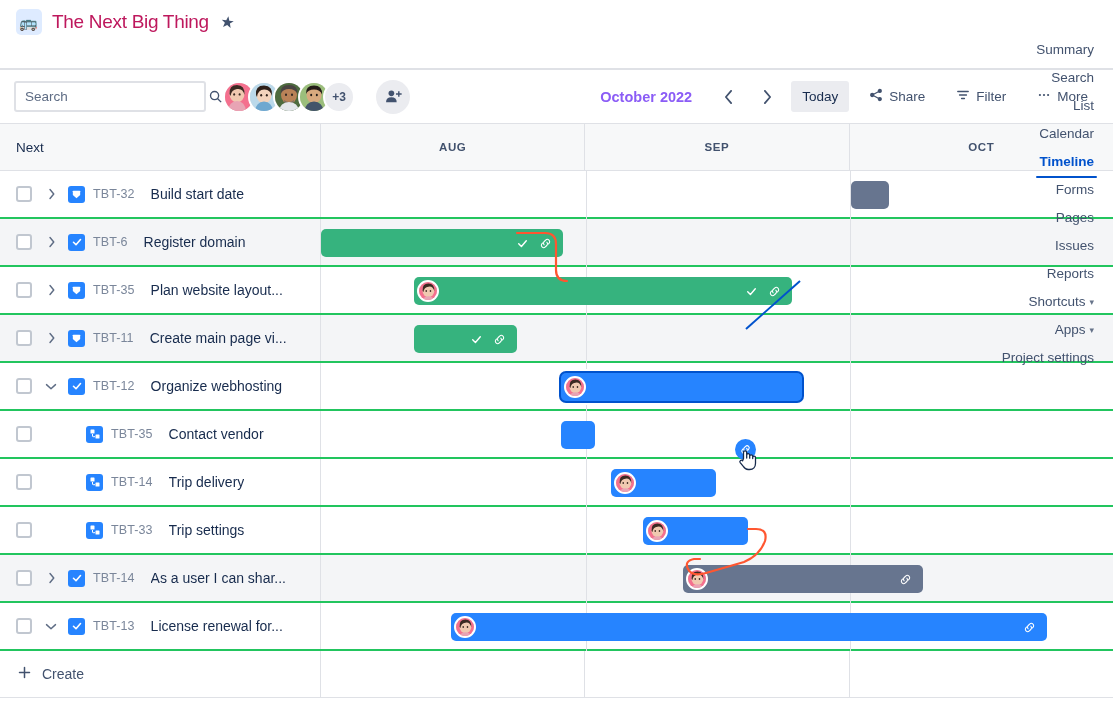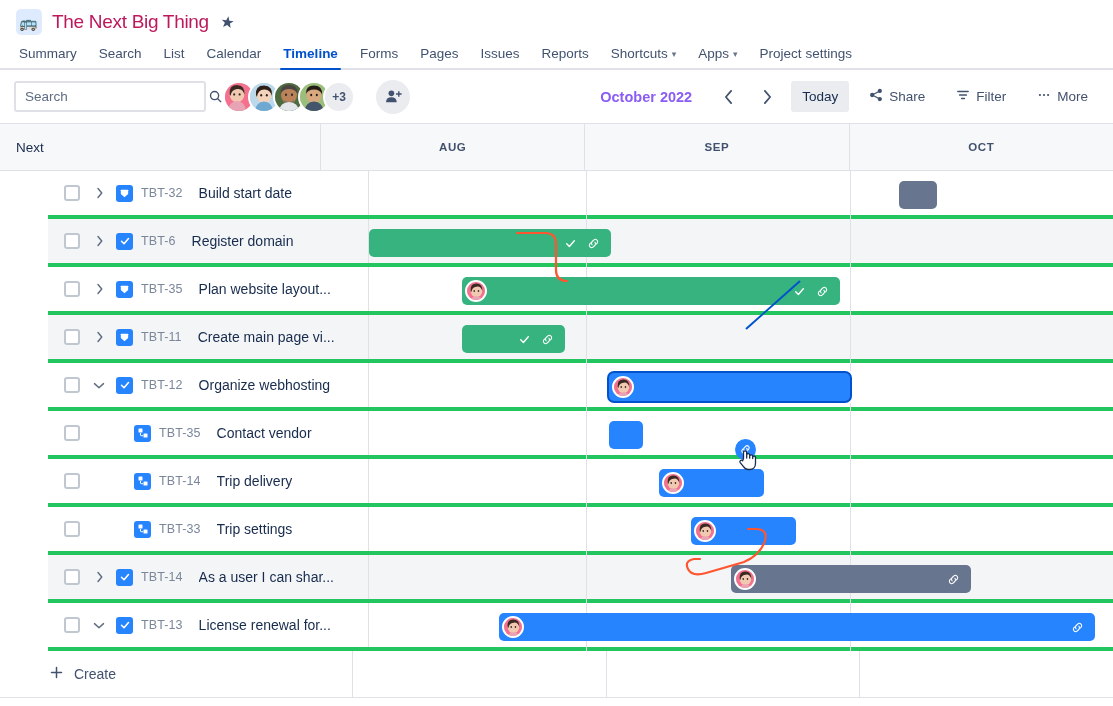--- a/index.html
+++ b/index.html
@@ -25,21 +25,21 @@
   }
   .proj-title {
     font-size: 19px; font-weight: normal; letter-spacing: -0.3px;
     color: #be185d;
   }
   .proj-star { color: #42526E; font-size: 15px; display:flex; align-items:center; }
 
   
   .nav {
     display: flex; align-items: flex-end; gap: 0;
-    padding: 0 8px; height: 32px; position: relative;
+    padding: 0 8px; height: 32px; position: relative; flex-direction: column;
   }
   .nav::after {
     content: ""; position: absolute; left: 0; right: 0; bottom: 0;
     height: 2px; background: #DFE1E6;
   }
   .nav-item {
     font-size: 13.5px; color: #42526E; padding: 4px 11px 9px 11px;
     cursor: pointer; position: relative; z-index: 2; white-space: nowrap;
     display: flex; align-items: center; gap: 4px; font-weight: 500;
   }
@@ -113,22 +113,21 @@
   .month-head {
     flex: 1; display: flex; align-items: center; justify-content: center;
     font-size: 11.5px; font-weight: bold; color: #42526E;
     letter-spacing: .6px; border-right: 1px solid #DFE1E6;
   }
   .month-head:last-child { border-right: none; }
 
   .rows { position: relative; }
   .row {
     display: flex; height: 48px; position: relative;
-    border-bottom: 4px solid #22c55e;
-    margin-left: 48px;
+    border-bottom: 2px solid #22c55e;
   }
   .row.alt { background: #F4F5F7; }
   .task-cell {
     width: 321px; flex: none; display: flex; align-items: center;
     padding-left: 16px; gap: 0; border-right: 1px solid #DFE1E6;
     position: relative; z-index: 3;
   }
   .lane { flex: 1; position: relative; }
 
   .chk {
@@ -185,21 +184,20 @@
   }
   svg.overlay {
     position: absolute; left: 0; top: 0; pointer-events: none; z-index: 5;
   }
   .cursor-ico { position: absolute; z-index: 8; }
 
   
   .create-row {
     display: flex; height: 47px; align-items: center;
     border-bottom: 1px solid #DFE1E6;
-    padding-left: 32px;
   }
   .create-cell {
     width: 321px; flex: none; display: flex; align-items: center;
     gap: 10px; padding-left: 17px; font-size: 14px; color: #42526E;
     height: 100%; border-right: 1px solid #DFE1E6; cursor: pointer;
   }
   .create-lane { flex: 1; height: 100%; display: flex; }
   .vline {
     flex: 1; border-right: 1px solid #DFE1E6;
   }

